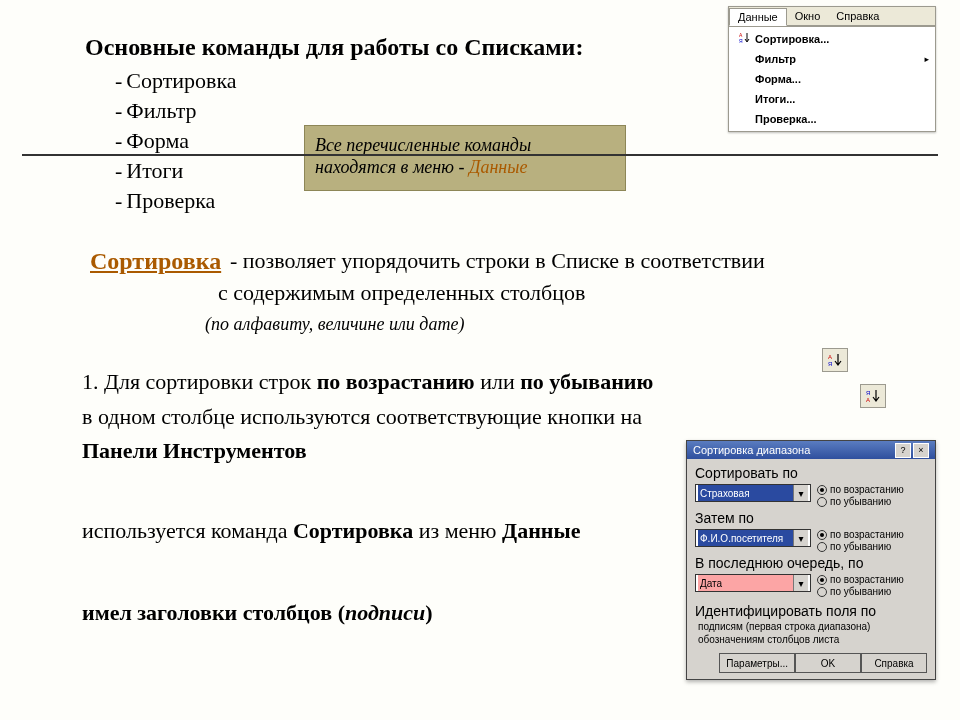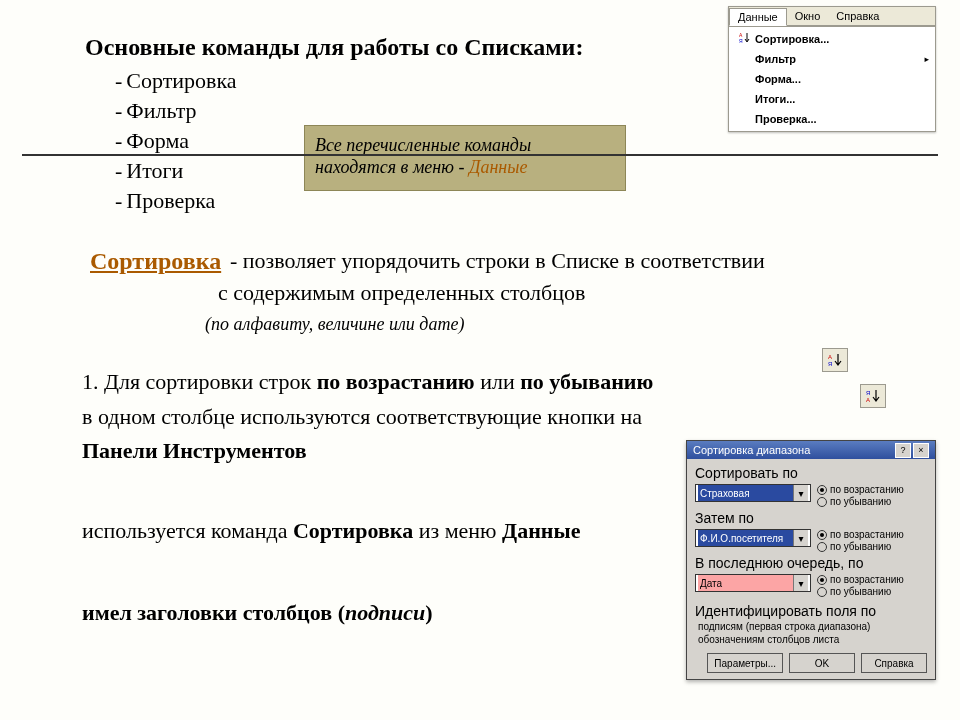--- a/index.html
+++ b/index.html
@@ -231,21 +231,21 @@
     justify-content: center;
   }
   .dlg-radio .r.on::after {
     content: "";
     width: 4px; height: 4px;
     background: #000;
     border-radius: 50%;
   }
   .dlg-ident { margin-top: 6px; font-size: 10px; }
   .dlg-ident .row { display: flex; align-items: center; gap: 3px; margin: 2px 0; }
-  .dlg-buttons { display: flex; gap: 6px; justify-content: flex-end; margin-top: 8px; }
+  .dlg-buttons { display: flex; justify-content: flex-end; margin-top: 8px; }
   .dlg-buttons .btn {
     min-width: 52px;
     height: 18px;
     background: #d6d3ce;
     border: 1px solid #555;
     font-size: 10px;
     display: inline-flex;
     align-items: center;
     justify-content: center;
     padding: 0 6px;

